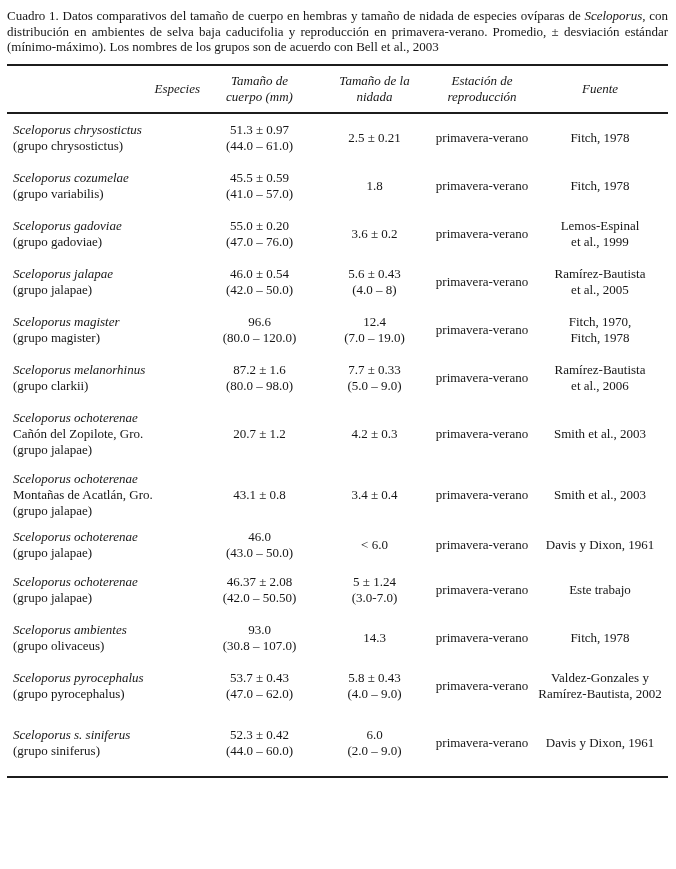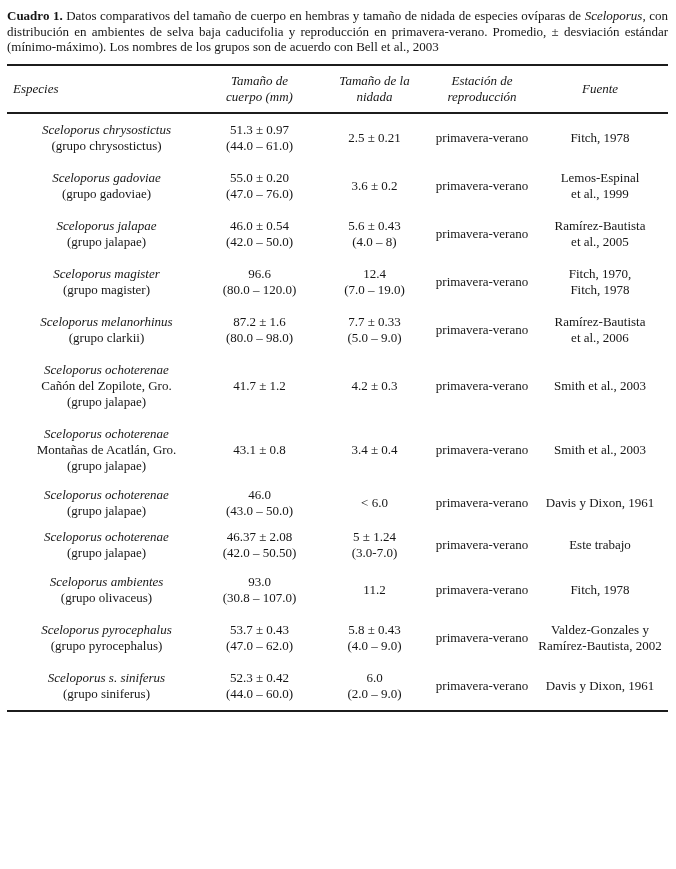--- a/index.html
+++ b/index.html
@@ -18,50 +18,50 @@
     box-sizing: border-box;
     width: 676px;
     padding: 8px 8px 0 7px;
   }
   .caption {
     font-size: 13px;
     line-height: 15.5px;
     text-align: justify;
     margin: 0 0 9px 0;
   }
-  .caption b { font-weight: bold; }
+  .caption b { font-weight: normal; }
   .caption i { }
 
   table.cmp {
     width: 661px;
     table-layout: fixed;
     border-collapse: collapse;
     border-top: 2px solid #1c1c1c;
     border-bottom: 2px solid #1c1c1c;
   }
   thead tr { border-bottom: 2px solid #1c1c1c; }
   th {
     font-style: italic;
     font-weight: normal;
     font-size: 13px;
     line-height: 16px;
     text-align: center;
     vertical-align: middle;
     padding: 7px 2px;
   }
-  th.col-especies { text-align: left; padding-left: 6px; }
+  th.col-especies { text-align: right; padding-left: 6px; }
   td {
     font-size: 13px;
     line-height: 16px;
     text-align: center;
     vertical-align: middle;
     padding: 8px 2px;
   }
   td.species {
-    text-align: center;
+    text-align: left;
     padding-left: 6px;
     margin-top: 25px;
   }
   td.species i { font-style: italic; }
   
   tbody tr:nth-child(8) td, tbody tr:nth-child(9) td { padding-top: 5px; padding-bottom: 5px; }
   
   tbody tr:nth-child(13) td { padding-top: 17px; padding-bottom: 17px; }
 </style>
 </head>
@@ -113,20 +113,37 @@
           <td>
             <div>2.5 ± 0.21</div>
           </td>
           <td>primavera-verano</td>
           <td>
             <div>Fitch, 1978</div>
           </td>
         </tr>
         <tr>
           <td class="species">
+            <div><i>Sceloporus cozumelae</i></div>
+            <div>(grupo variabilis)</div>
+          </td>
+          <td>
+            <div>45.5 ± 0.59</div>
+            <div>(41.0 – 57.0)</div>
+          </td>
+          <td>
+            <div>1.8</div>
+          </td>
+          <td>primavera-verano</td>
+          <td>
+            <div>Fitch, 1978</div>
+          </td>
+        </tr>
+        <tr>
+          <td class="species">
             <div><i>Sceloporus gadoviae</i></div>
             <div>(grupo gadoviae)</div>
           </td>
           <td>
             <div>55.0 ± 0.20</div>
             <div>(47.0 – 76.0)</div>
           </td>
           <td>
             <div>3.6 ± 0.2</div>
           </td>
@@ -193,21 +210,21 @@
             <div>et  al.,  2006</div>
           </td>
         </tr>
         <tr>
           <td class="species">
             <div><i>Sceloporus ochoterenae</i></div>
             <div>Cañón del Zopilote, Gro.</div>
             <div>(grupo jalapae)</div>
           </td>
           <td>
-            <div>41.7 ± 1.2</div>
+            <div>20.7 ± 1.2</div>
           </td>
           <td>
             <div>4.2 ± 0.3</div>
           </td>
           <td>primavera-verano</td>
           <td>
             <div>Smith et al., 2003</div>
           </td>
         </tr>
         <tr>
@@ -265,21 +282,21 @@
         <tr>
           <td class="species">
             <div><i>Sceloporus ambientes</i></div>
             <div>(grupo olivaceus)</div>
           </td>
           <td>
             <div>93.0</div>
             <div>(30.8 – 107.0)</div>
           </td>
           <td>
-            <div>11.2</div>
+            <div>14.3</div>
           </td>
           <td>primavera-verano</td>
           <td>
             <div>Fitch, 1978</div>
           </td>
         </tr>
         <tr>
           <td class="species">
             <div><i>Sceloporus pyrocephalus</i></div>
             <div>(grupo pyrocephalus)</div>

